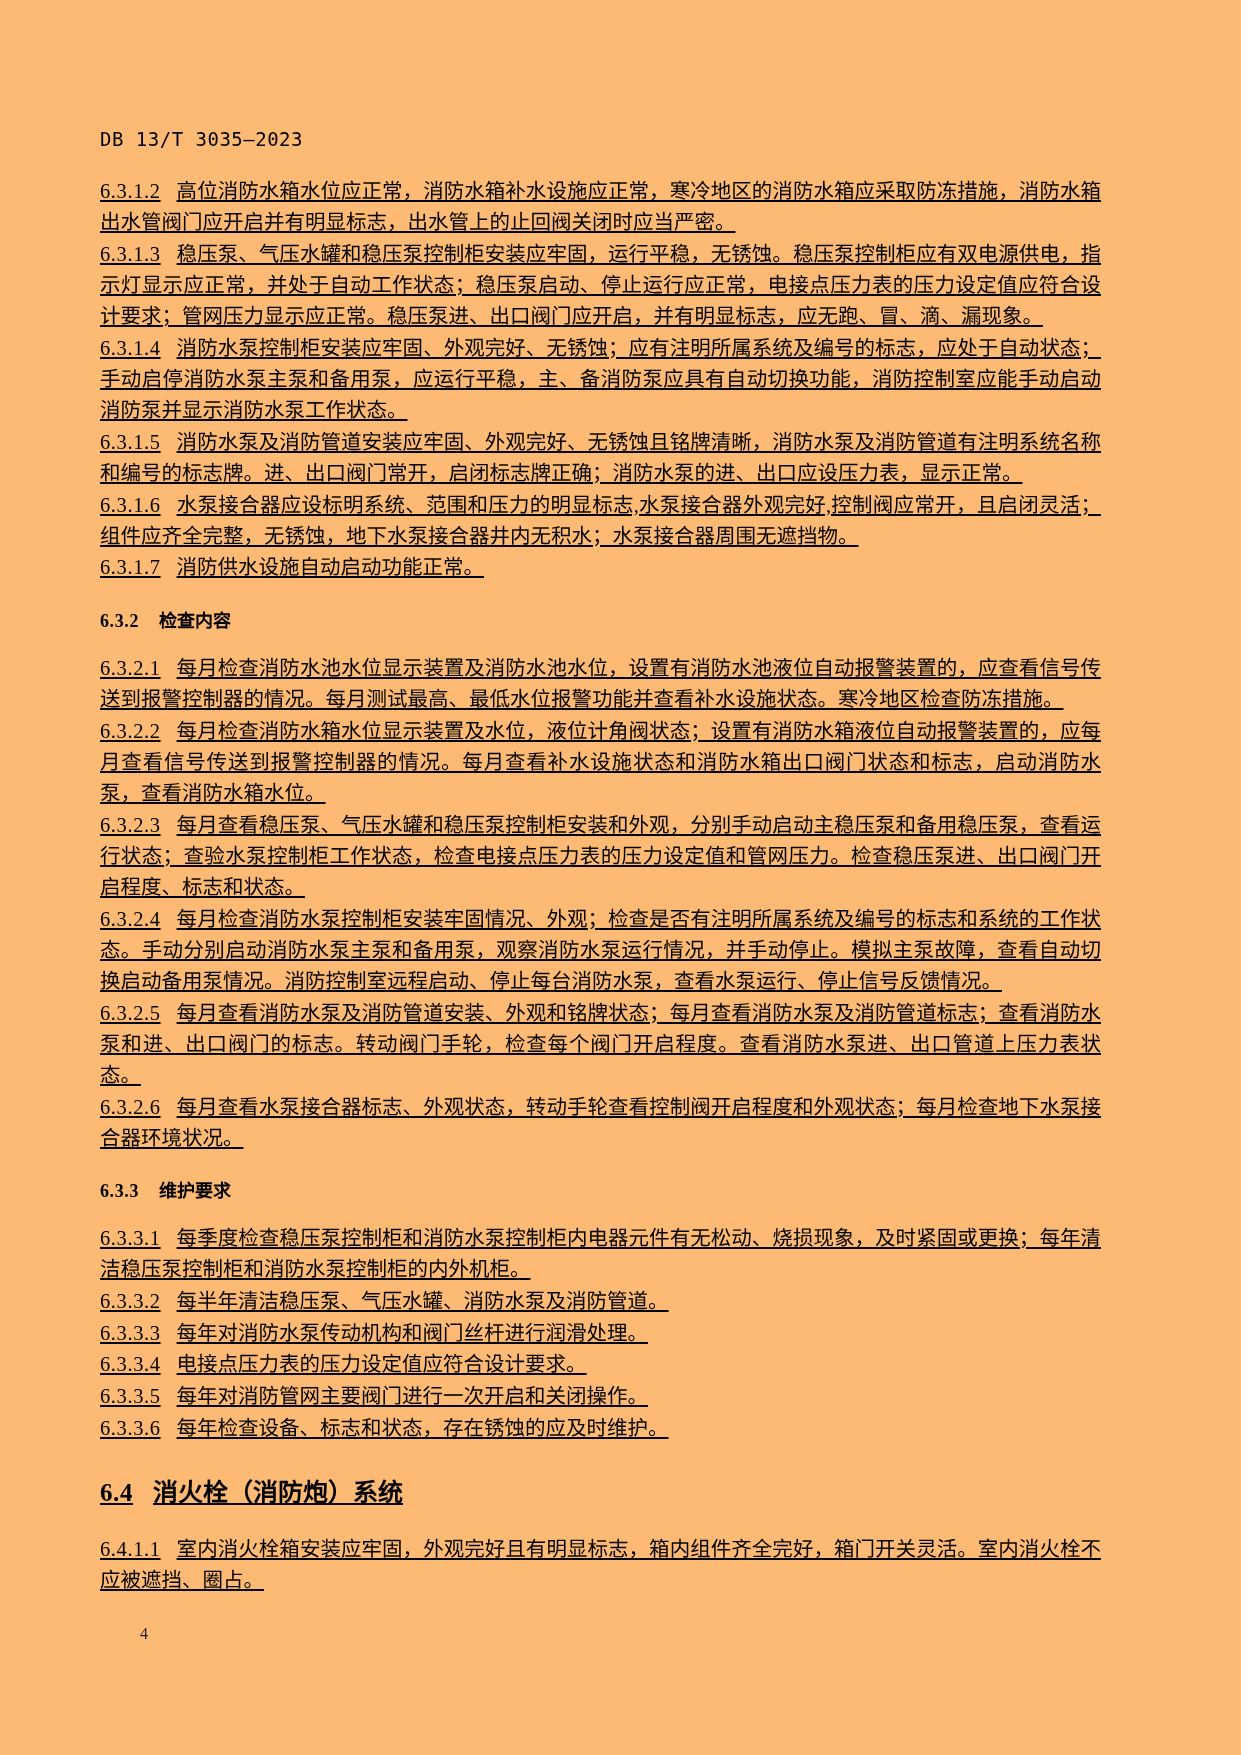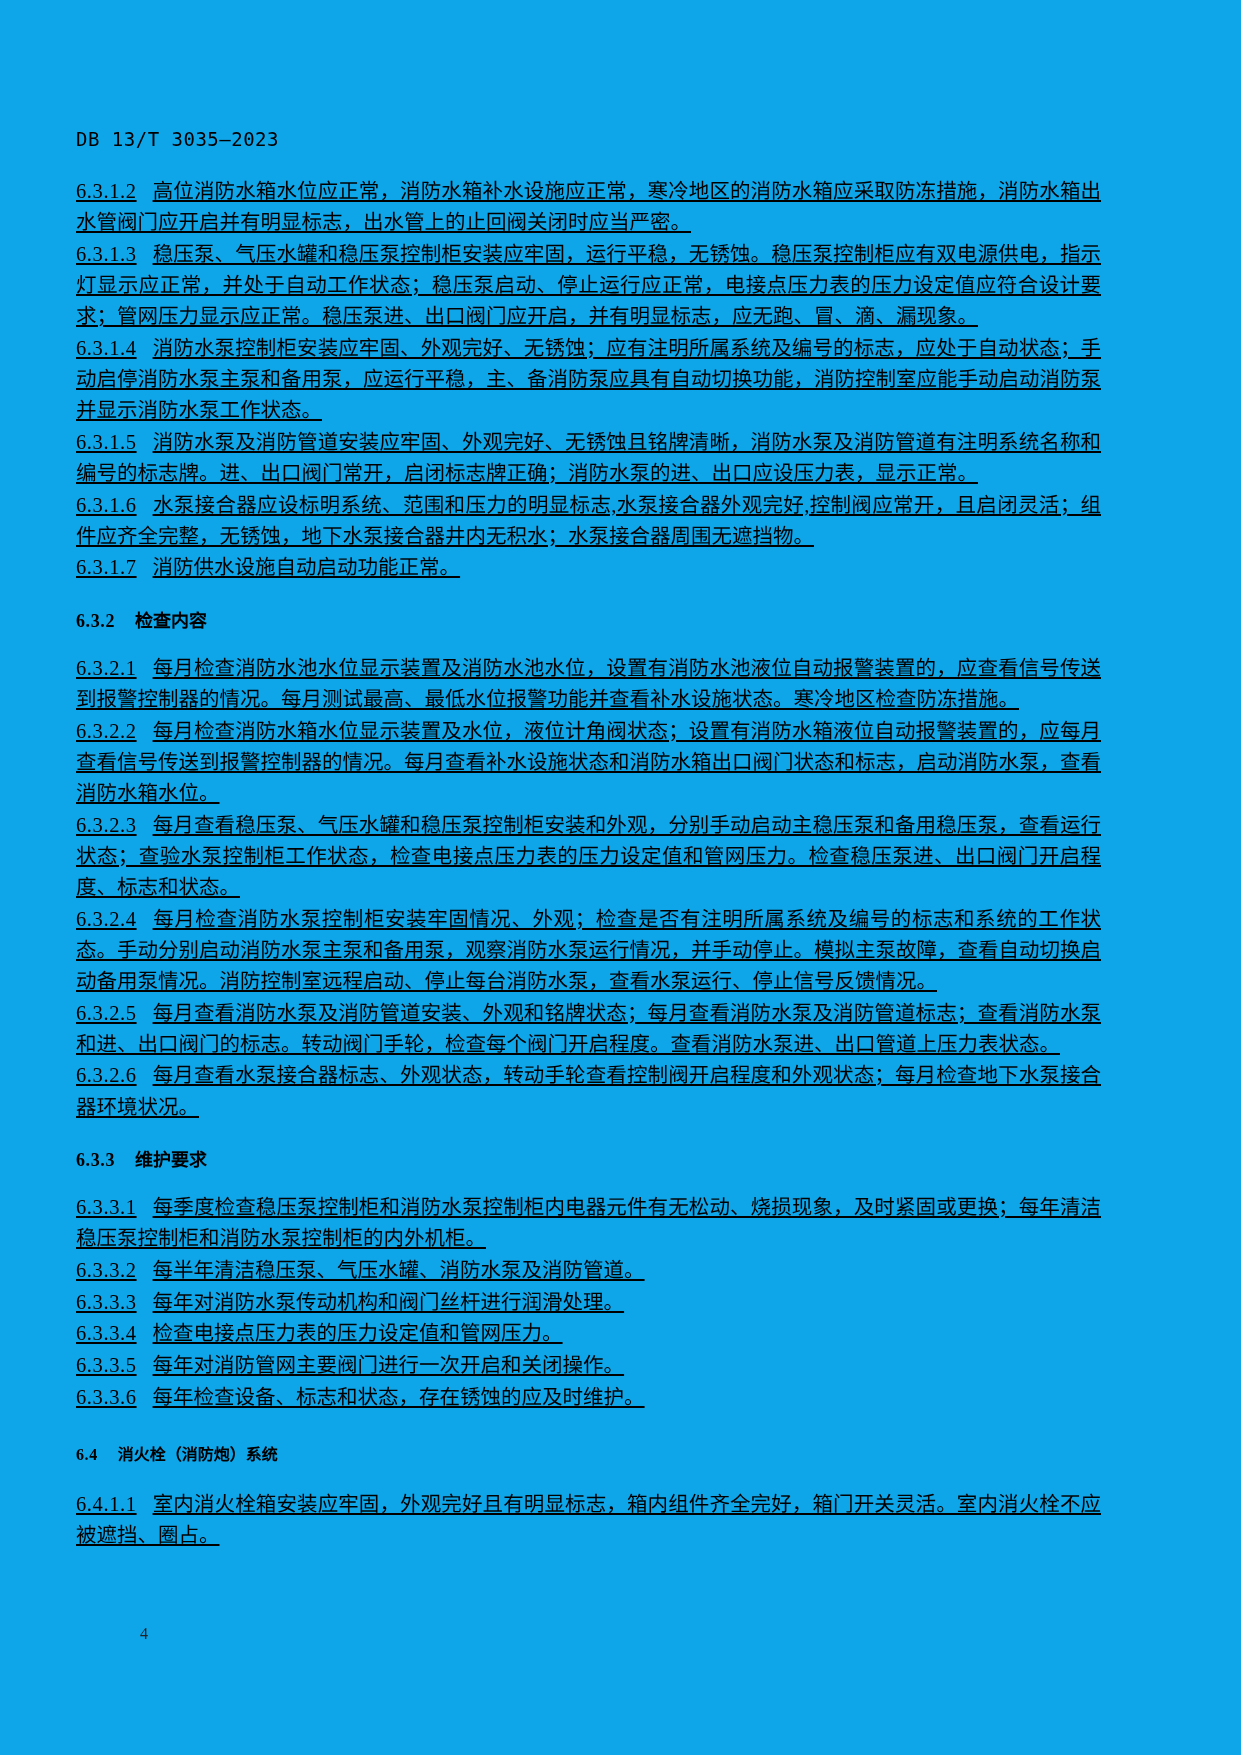--- a/index.html
+++ b/index.html
@@ -8,23 +8,23 @@
     background: #ffffff;
   }
   body {
     font-family: "Liberation Serif", "DejaVu Serif", serif;
     color: #000000;
   }
   .page {
     width: 1241px;
     height: 1755px;
     position: relative;
-    background: #0ea5e9;
+    background: #fdba74;
     box-sizing: border-box;
-    padding: 128px 140px 0 76px;
+    padding: 128px 140px 0 100px;
   }
   .header {
     font-family: "DejaVu Sans Mono", monospace;
     font-size: 19px;
     letter-spacing: 0.5px;
     margin-bottom: 26px;
   }
   .content {
     font-size: 20.5px;
     line-height: 1.52;
@@ -52,23 +52,24 @@
   h3.section .num {
     font-family: "Liberation Serif", serif;
     font-weight: bold;
     letter-spacing: 0.6px;
   }
   h3.section .gap {
     display: inline-block;
     width: 20px;
   }
   h2.section-major {
-    font-size: 16px;
+    font-size: 25px;
     font-weight: bold;
     margin: 30px 0 22px 0;
+    text-decoration: underline;
   }
   h2.section-major .num {
     letter-spacing: 0.6px;
   }
   h2.section-major .gap {
     display: inline-block;
     width: 20px;
   }
   .block-gap-top {
     margin-top: 20px;
@@ -140,21 +141,21 @@
     <p class="clause">
       <span class="num">6.3.3.1</span><span class="gap"></span><span>每季度检查稳压泵控制柜和消防水泵控制柜内电器元件有无松动、烧损现象，及时紧固或更换；每年清洁稳压泵控制柜和消防水泵控制柜的内外机柜。</span>
     </p>
     <p class="clause">
       <span class="num">6.3.3.2</span><span class="gap"></span><span>每半年清洁稳压泵、气压水罐、消防水泵及消防管道。</span>
     </p>
     <p class="clause">
       <span class="num">6.3.3.3</span><span class="gap"></span><span>每年对消防水泵传动机构和阀门丝杆进行润滑处理。</span>
     </p>
     <p class="clause">
-      <span class="num">6.3.3.4</span><span class="gap"></span><span>检查电接点压力表的压力设定值和管网压力。</span>
+      <span class="num">6.3.3.4</span><span class="gap"></span><span>电接点压力表的压力设定值应符合设计要求。</span>
     </p>
     <p class="clause">
       <span class="num">6.3.3.5</span><span class="gap"></span><span>每年对消防管网主要阀门进行一次开启和关闭操作。</span>
     </p>
     <p class="clause">
       <span class="num">6.3.3.6</span><span class="gap"></span><span>每年检查设备、标志和状态，存在锈蚀的应及时维护。</span>
     </p>
 
     <h2 class="section-major">
       <span class="num">6.4</span><span class="gap"></span><span>消火栓（消防炮）系统</span>

